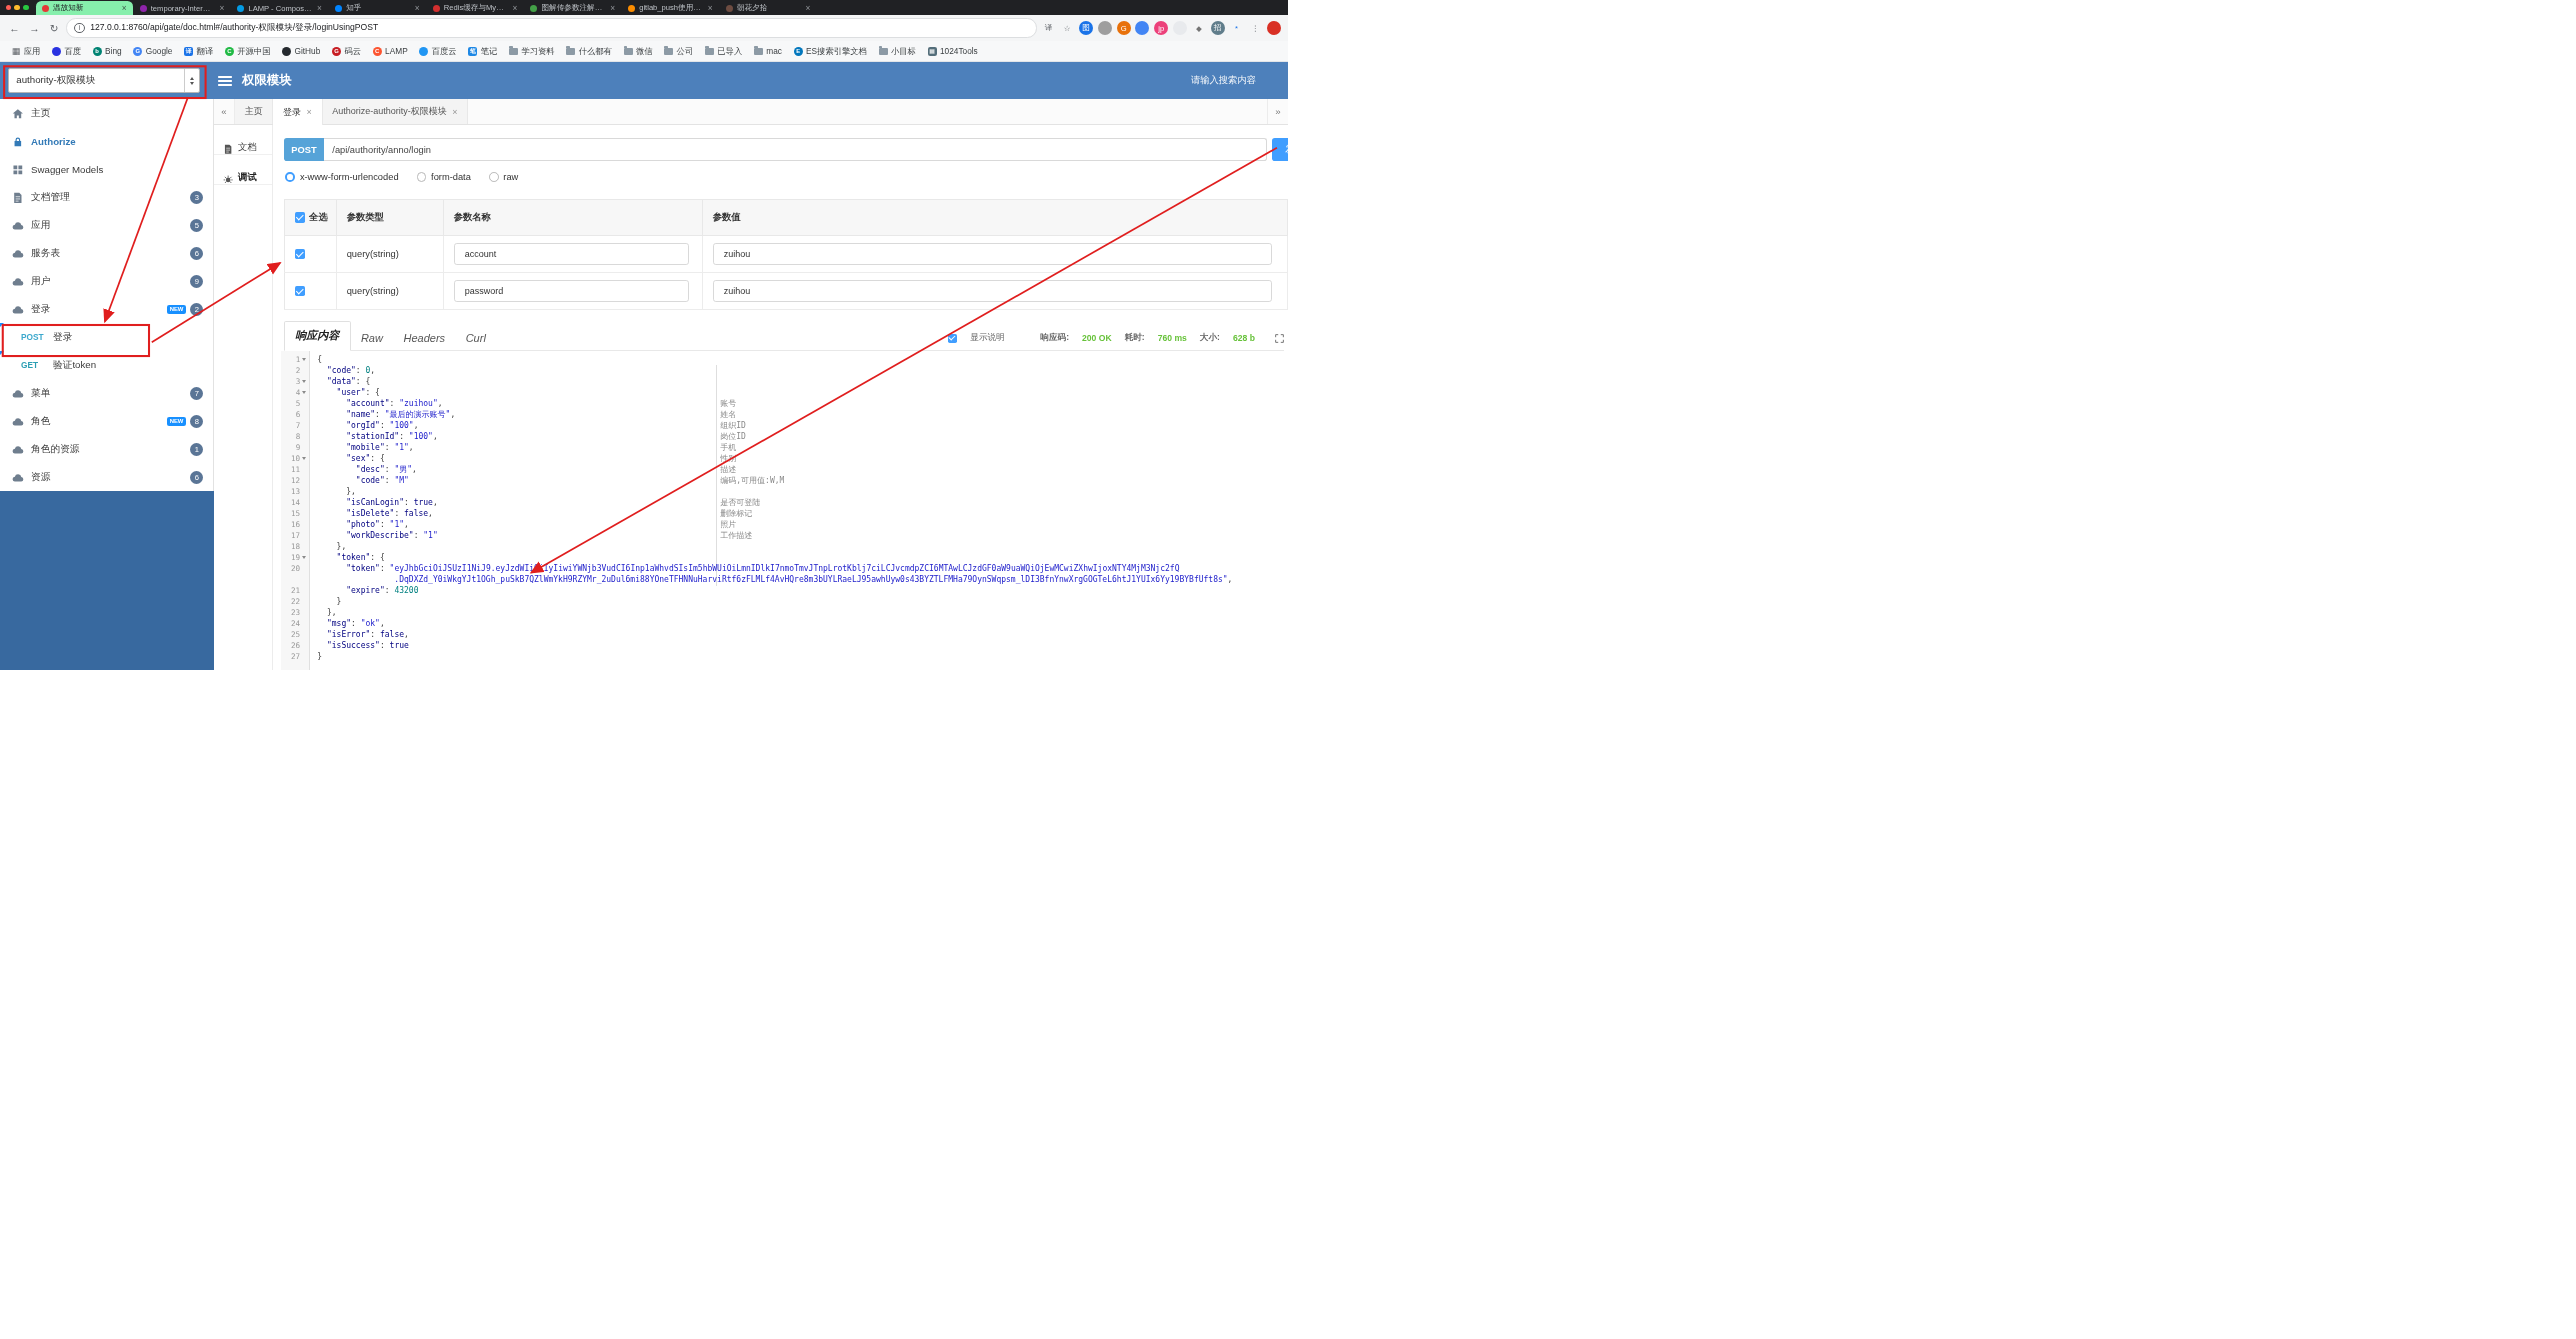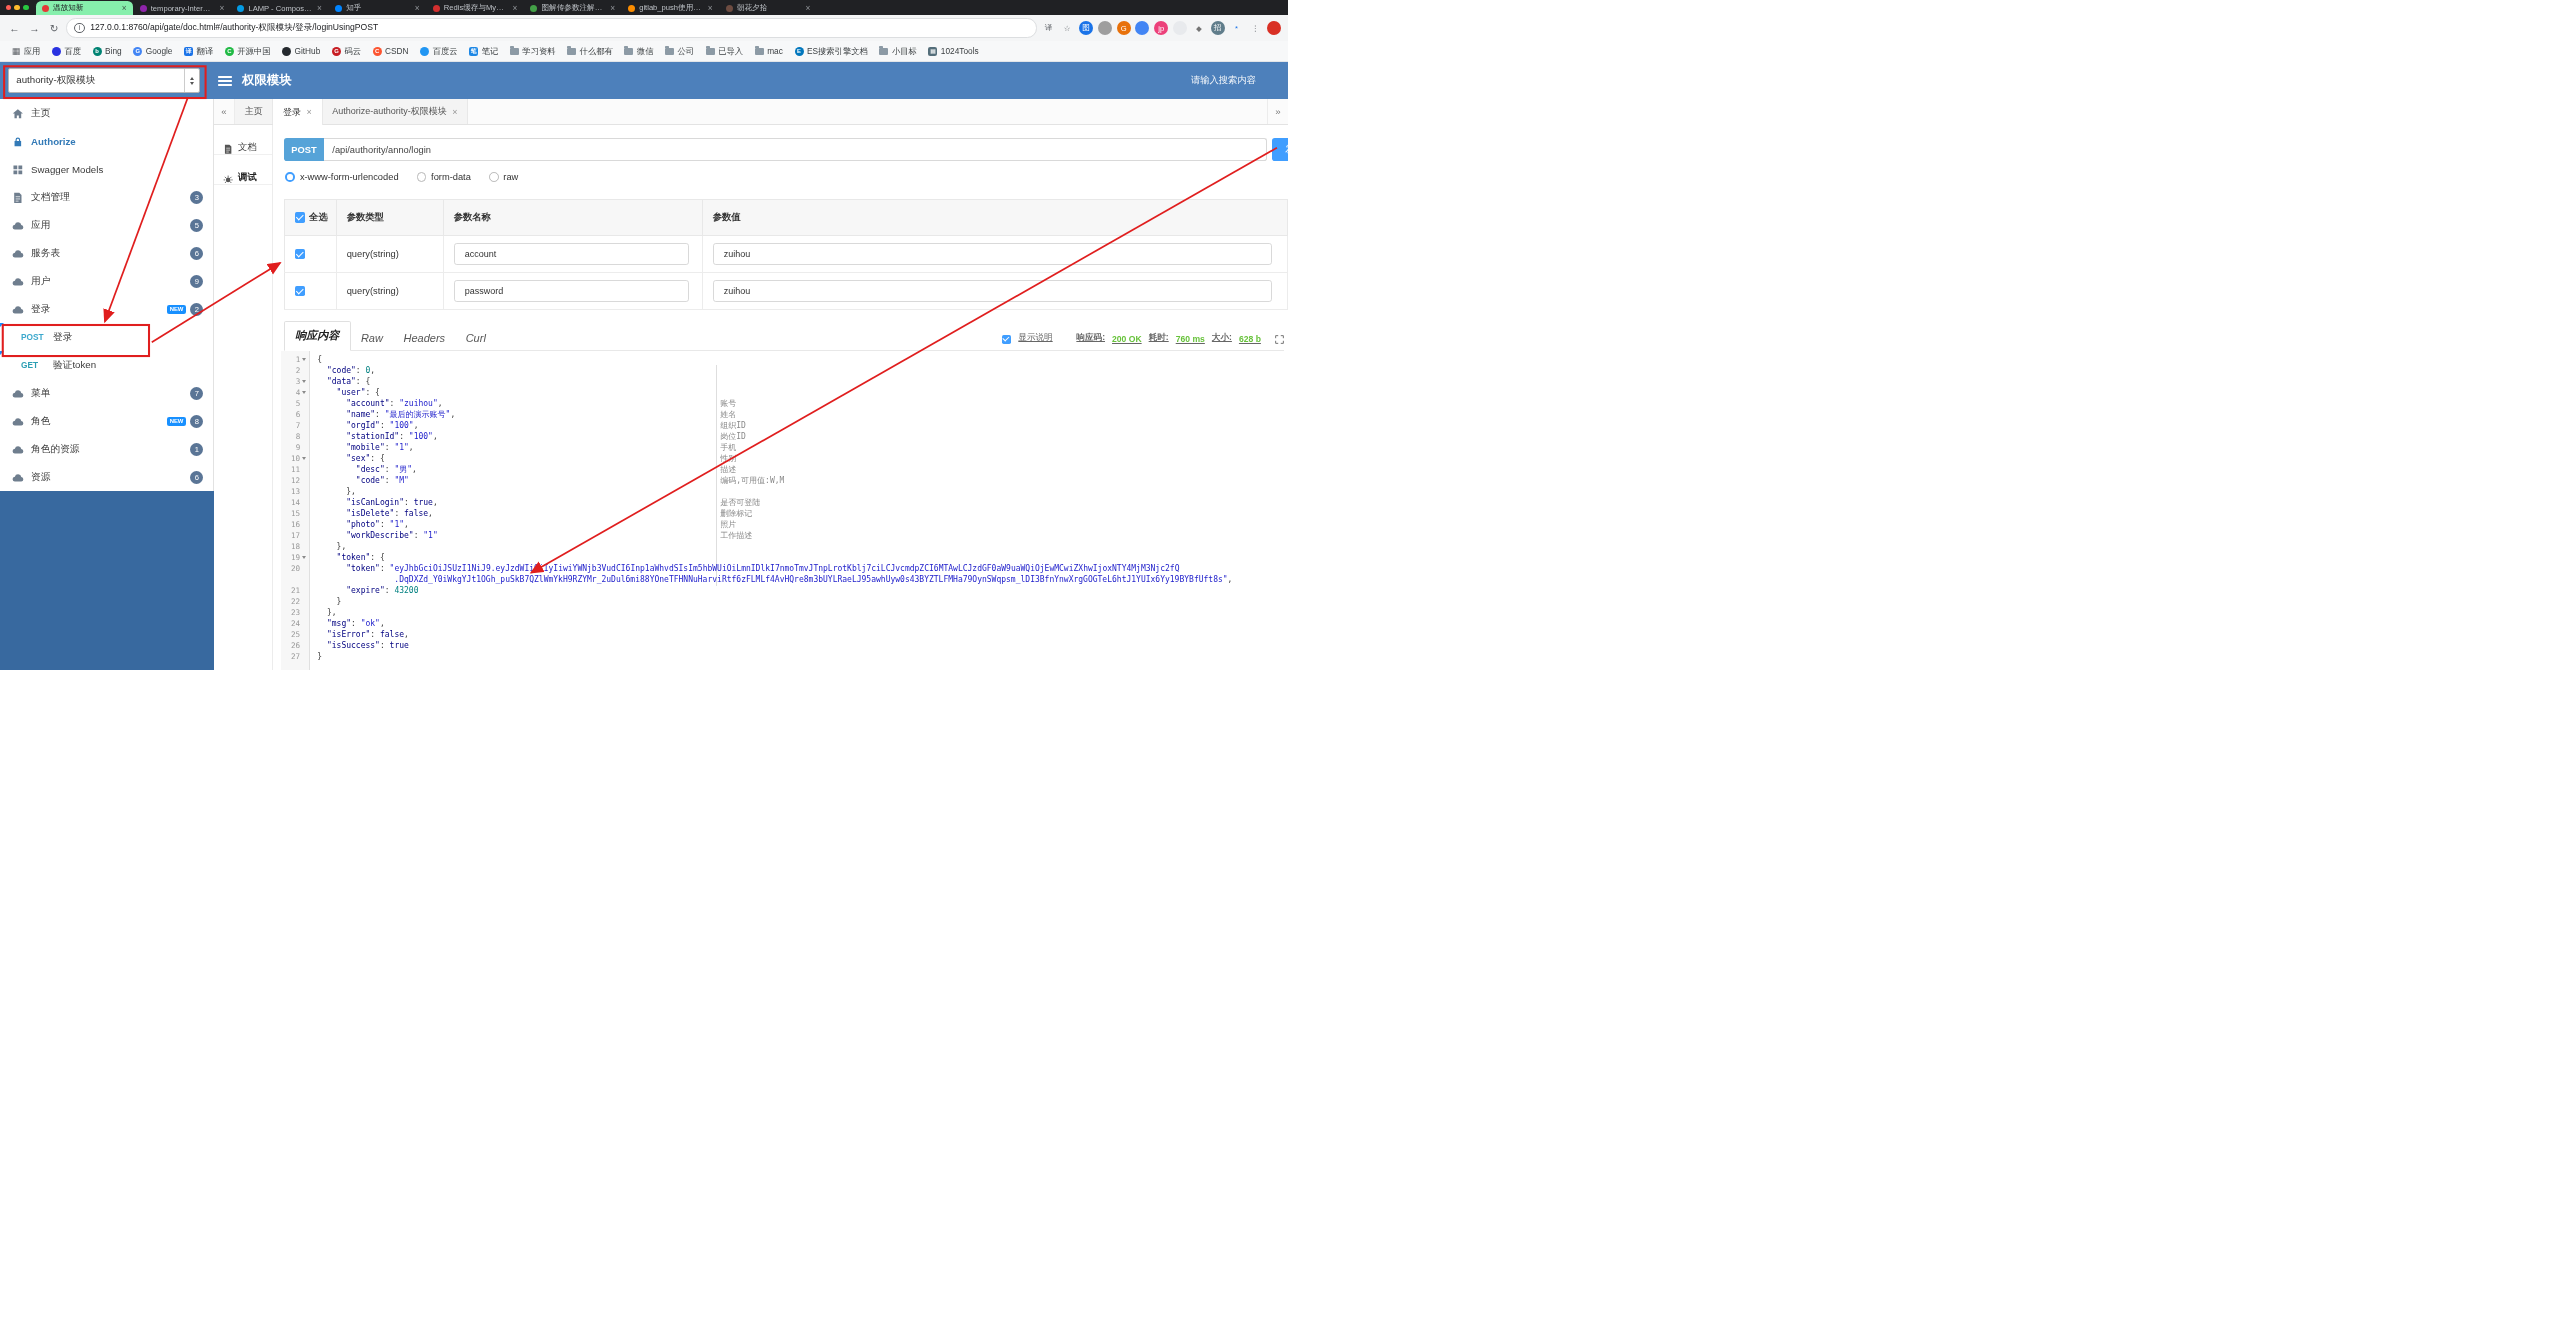--- a/index.html
+++ b/index.html
@@ -93,21 +93,21 @@
   table.params td:first-child{border-left:0.7px solid #e8e8e8;}
   .cbx{width:10.3px;height:10.3px;background:#409EFF;border-radius:1.7px;position:relative;display:inline-block;vertical-align:middle;}
   .cbx::after{content:"";position:absolute;left:3.1px;top:1px;width:2.8px;height:5.5px;border:solid #fff;border-width:0 1.4px 1.4px 0;transform:rotate(45deg);}
   .selall{display:flex;align-items:center;gap:4.1px;font-weight:bold;}
   .p-input{height:22px;border:0.7px solid #d9d9d9;border-radius:2.8px;padding:0 10px;font-size:9px;color:#333;width:235px;font-family:inherit;background:#fff;}
   .p-input.val{width:559px;}
 
   .resp-bar{display:flex;align-items:flex-end;margin:15px 4.1px 0 11px;border-bottom:0.7px solid #e8e8e8;height:26px;flex:none;}
   .rtab{padding:6.2px 10.3px;font-size:11px;color:#555;font-style:italic;}
   .rtab.active{border:0.7px solid #e0e0e0;border-bottom:0.7px solid #fff;background:#fff;margin-bottom:-0.7px;font-weight:bold;color:#222;border-radius:2.1px 2.1px 0 0;}
-  .resp-meta{margin-left:auto;display:flex;align-items:flex-end;gap:7px;font-size:8.6px;color:#666;padding-bottom:5.5px;text-decoration:underline;}
+  .resp-meta{margin-left:auto;display:flex;align-items:center;gap:13px;font-size:8.6px;color:#666;padding-bottom:5.5px;}
   .resp-meta .gap{width:9.7px;}
   .meta-lbl{font-weight:bold;color:#666;}
   .meta-val{color:#67c23a;font-weight:bold;}
   .cbx.small{width:9.7px;height:9.7px;}
   .cbx.small::after{left:2.8px;top:0.7px;width:2.8px;height:4.8px;}
   .expand-ico{margin-left:7px;display:flex;}
 
   
   .editor{flex:1;position:relative;overflow:hidden;margin-left:8.3px;font-family:"DejaVu Sans Mono","Liberation Mono",monospace;font-size:8px;line-height:11px;}
   .editor::before{content:"";position:absolute;left:0;top:0;bottom:0;width:28px;background:#f7f7f7;border-right:0.7px solid #e0e0e0;}
@@ -235,21 +235,21 @@
       <div class="bm">
         <span class="bm-dot" style="background: rgb(36, 41, 46);"></span>
         <span>GitHub</span>
       </div>
       <div class="bm">
         <span class="bm-dot" style="background: rgb(199, 29, 35);">G</span>
         <span>码云</span>
       </div>
       <div class="bm">
         <span class="bm-dot" style="background: rgb(252, 85, 49);">C</span>
-        <span>CSDN</span>
+        <span>LAMP</span>
       </div>
       <div class="bm">
         <span class="bm-dot" style="background: rgb(33, 150, 243);"></span>
         <span>百度云</span>
       </div>
       <div class="bm">
         <span class="bm-dot bm-sq" style="background: rgb(30, 136, 229);">笔</span>
         <span>笔记</span>
       </div>
       <div class="bm">

